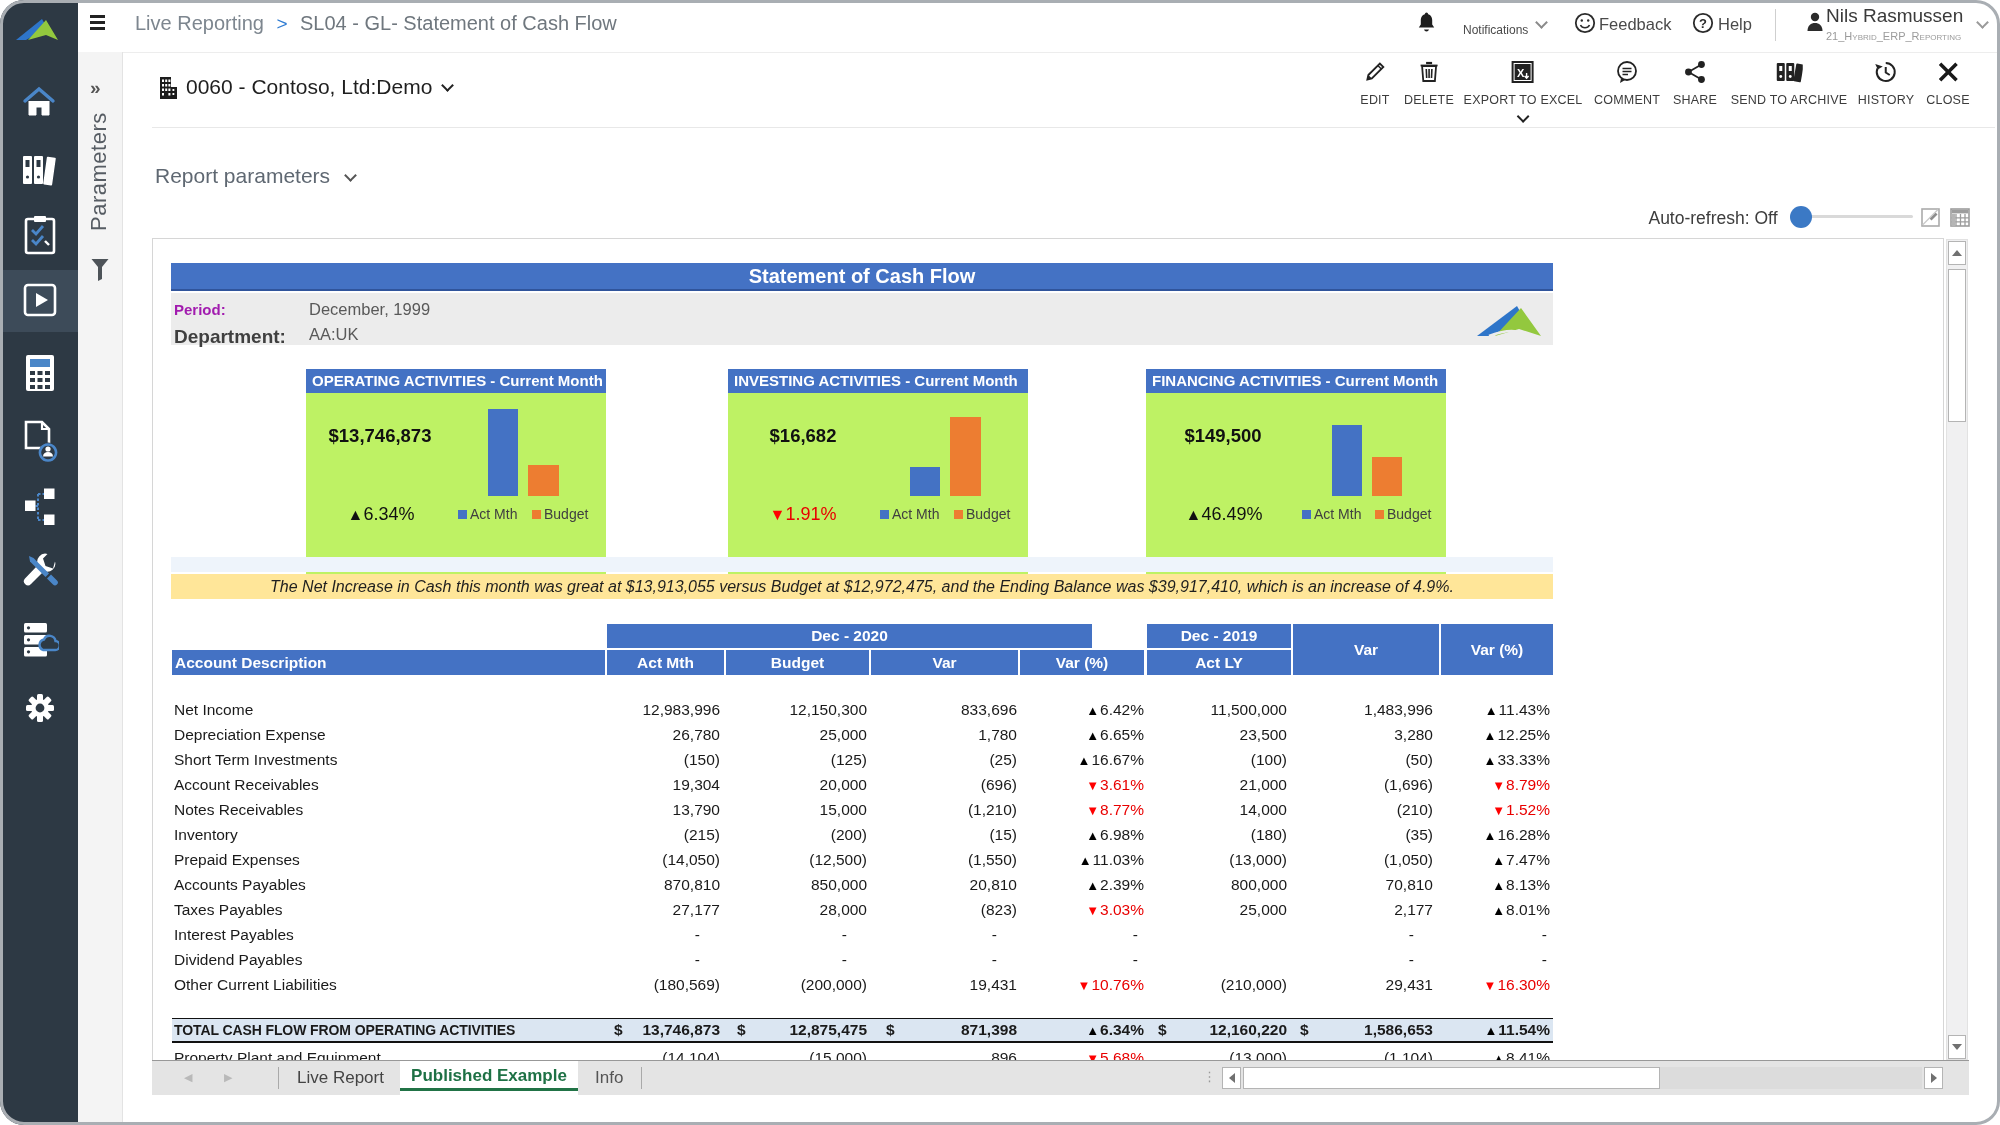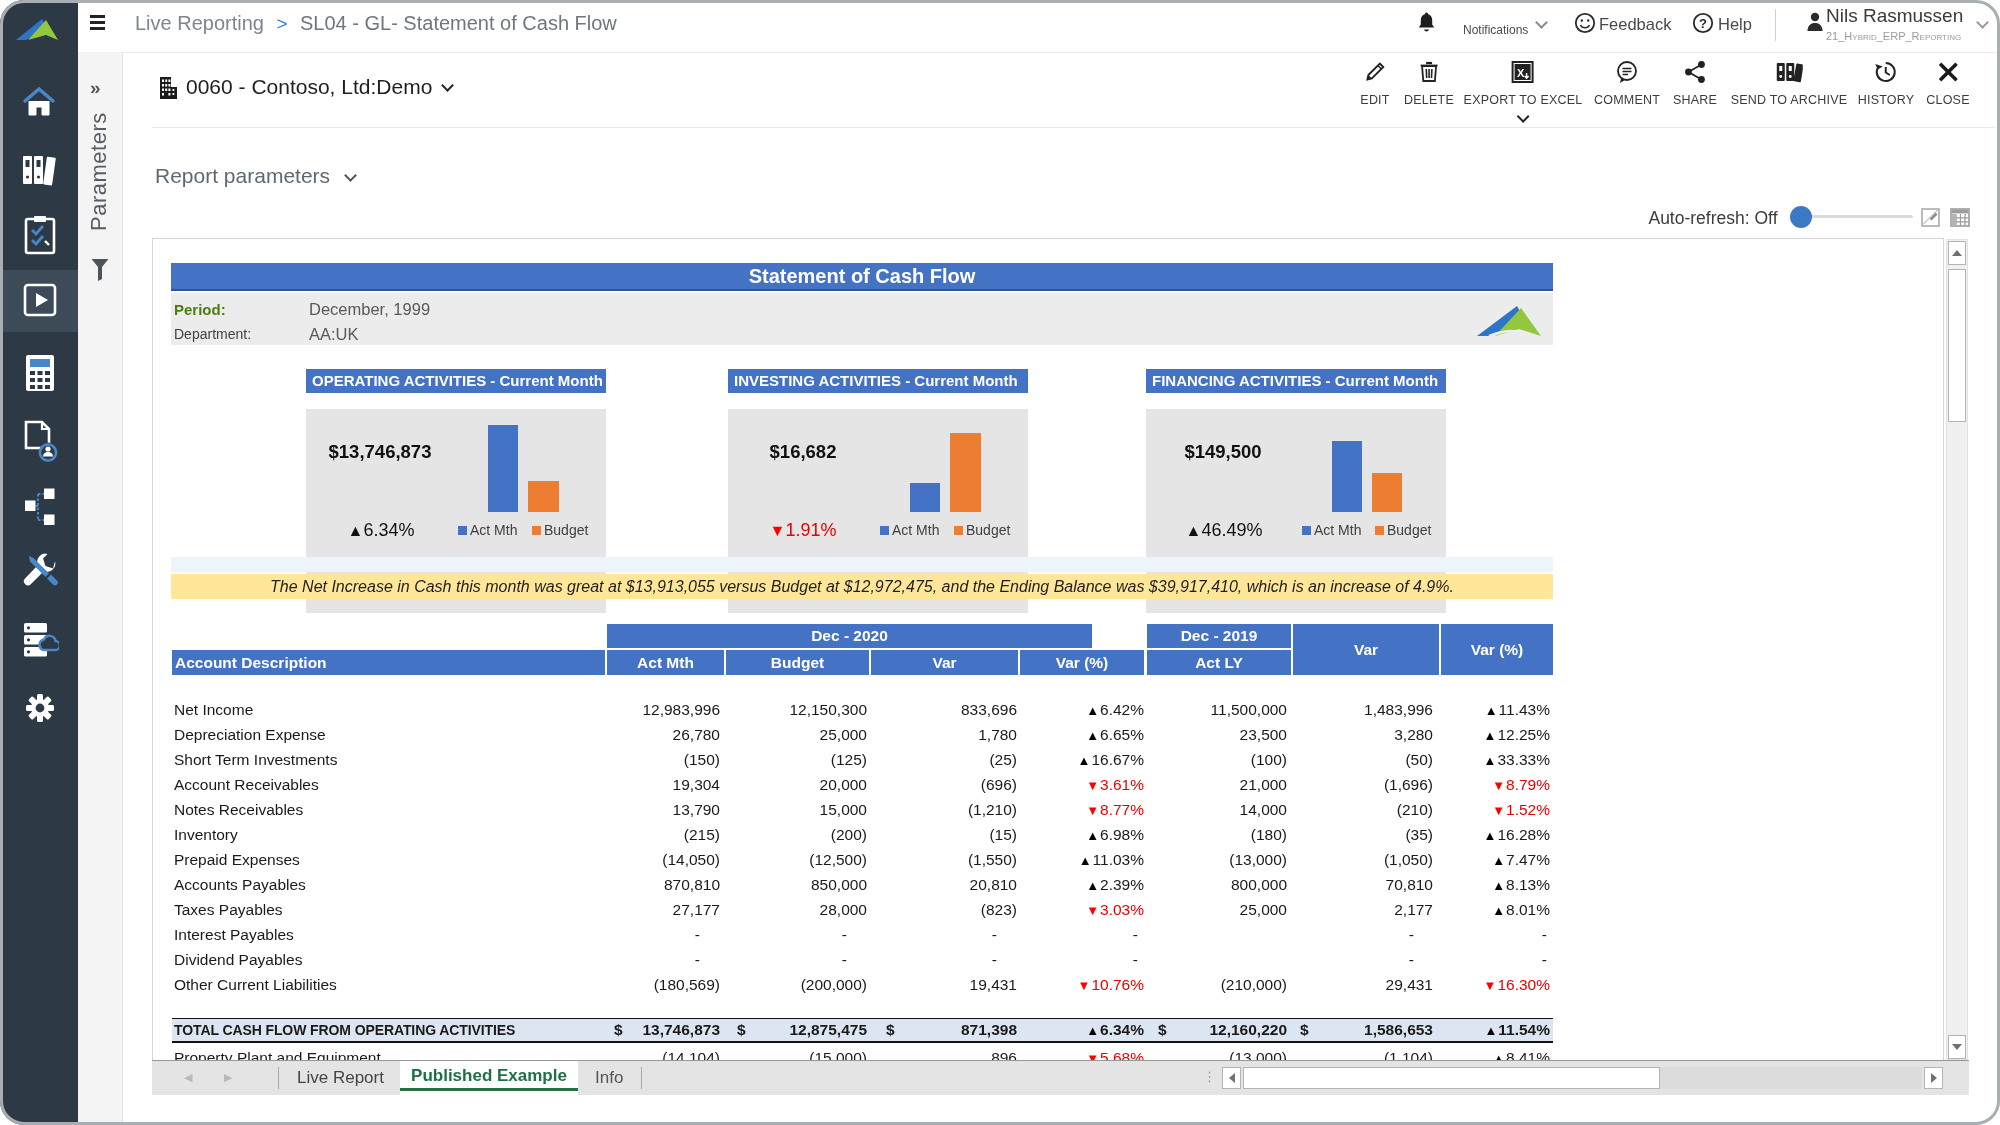--- a/index.html
+++ b/index.html
@@ -28,21 +28,21 @@
   
   #vscroll{position:absolute;left:1946px;top:239px;width:22px;height:821px;background:#f0f0f1;border:1px solid #e2e2e2;}
   .sbtn{position:absolute;background:#fff;border:1px solid #b4b4b4;display:flex;align-items:center;justify-content:center;}
   #tabbar{position:absolute;left:152px;top:1060px;width:1817px;height:35px;background:#e4e4e4;border-top:1px solid #989898;}
   
   .rtitle{position:absolute;left:171px;top:263px;width:1382px;height:28px;background:#4472c4;border-bottom:2px solid #30549b;
      color:#fff;font-weight:bold;font-size:20px;text-align:center;line-height:27px;}
   .rmeta{position:absolute;left:171px;top:293px;width:1382px;height:52px;background:#ececec;}
   .kcard-h{position:absolute;top:369px;height:24px;background:#4472c4;color:#fff;font-weight:bold;font-size:15px;
      line-height:24px;padding-left:6px;width:300px;}
-  .kcard-b{position:absolute;top:393px;height:204px;background:#e5e5e5;width:300px;margin-top:16px;}
+  .kcard-b{position:absolute;top:393px;height:204px;background:#bef264;width:300px;}
   .kamt{position:absolute;top:32px;width:160px;text-align:center;font-size:18.5px;font-weight:bold;color:#111;}
   .kpct{position:absolute;top:111px;width:160px;text-align:center;font-size:18px;color:#111;}
   .kbar{position:absolute;}
   .ksq{position:absolute;width:9px;height:9px;top:117px;}
   .kleg{position:absolute;top:113px;font-size:14px;color:#404040;}
   .paleband{position:absolute;left:171px;top:557px;width:1382px;height:15px;background:#eef4fb;}
   .banner{position:absolute;left:171px;top:574px;width:1382px;height:25px;background:#ffe699;
      font-style:italic;font-size:16px;color:#1f1f1f;text-align:center;line-height:25px;}
   
   .th{position:absolute;background:#4472c4;color:#fff;font-weight:bold;font-size:15.5px;text-align:center;}
@@ -324,23 +324,23 @@
   <div class="tbtn" style="left:1948px;transform:translateX(-50%);">
     <svg width="22" height="24" viewBox="0 0 22 22">
       <path d="M4 1.5 L11 8.5 L18 1.5 L20.5 4 L13.5 11 L20.5 18 L18 20.5 L11 13.5 L4 20.5 L1.5 18 L8.5 11 L1.5 4 Z" fill="#1a1a1a"></path>
     </svg>
     <div class="lbl">CLOSE</div>
   </div>
   <div id="viewport"></div>
 
   <div class="rtitle">Statement of Cash Flow</div>
   <div class="rmeta">
-    <div class="abs" style="left:3px;top:8px;font-size:15px;font-weight:bold;color:#4d7c0f;">Period:</div>
+    <div class="abs" style="left:3px;top:8px;font-size:15px;font-weight:bold;color:#a21caf;">Period:</div>
     <div class="abs" style="left:138px;top:7px;font-size:16.5px;color:#595959;">December, 1999</div>
-    <div class="abs" style="left:3px;top:33px;font-size:14px;font-weight:normal;color:#3f3f3f;">Department:</div>
+    <div class="abs" style="left:3px;top:33px;font-size:19px;font-weight:bold;color:#3f3f3f;">Department:</div>
     <div class="abs" style="left:138px;top:32px;font-size:16.5px;color:#595959;">AA:UK</div>
     <svg class="abs" style="left:1304px;top:9px;" width="72" height="38" viewBox="0 0 72 38">
       <polygon points="2,34 42,4 50,18 14,34" fill="#2e75c9"></polygon>
       <polygon points="20,34 46,6 66,34 44,27" fill="#93c83e"></polygon>
       <path d="M14 34 Q36 26 46 31" fill="none" stroke="#ececec" stroke-width="2.5"></path>
     </svg>
   </div>
 
   <div class="kcard-h" style="left:306px;">OPERATING ACTIVITIES - Current Month</div>
   <div class="kcard-b" style="left:306px;">

